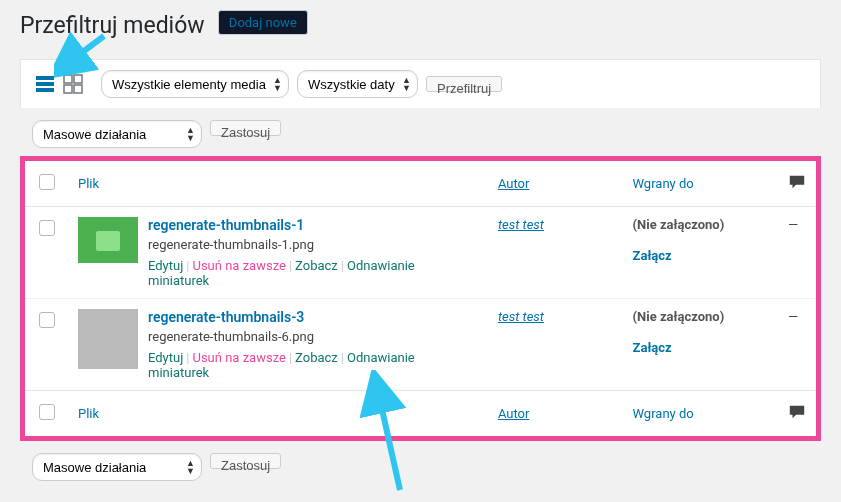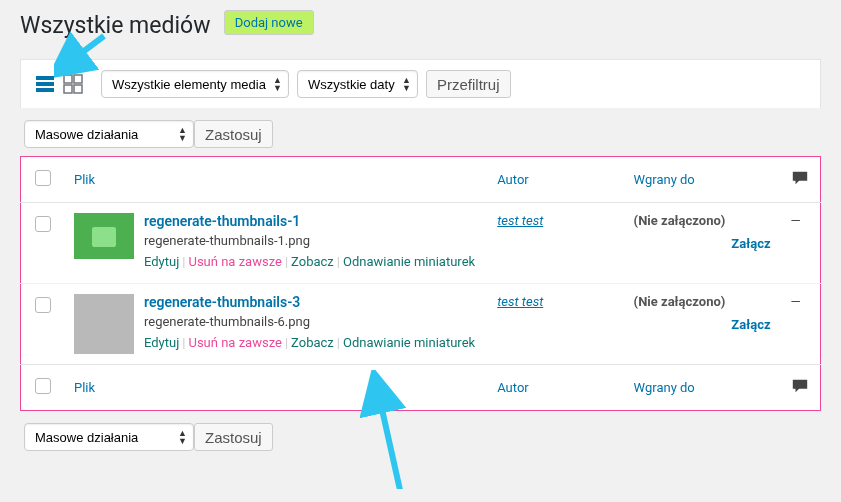--- a/index.html
+++ b/index.html
@@ -17,21 +17,21 @@
     font-size: 23px;
     font-weight: 400;
     margin: 2px 0 14px 0;
     display: inline-block;
     color: #23282d;
   }
   .add-new {
     display: inline-block;
     margin-left: 10px;
     padding: 4px 10px;
-    background: #bef264;
+    background: #0f172a;
     border: 1px solid #ccc;
     border-radius: 3px;
     color: #0073aa;
     font-size: 13px;
     cursor: pointer;
     vertical-align: 6px;
   }
   .filter-bar {
     border: 1px solid #e4e4e4;
     border-bottom: none;
@@ -51,21 +51,21 @@
   }
   .view-btn.active { color: #0073aa; }
   .select {
     appearance: none;
     border: 1px solid #ccc;
     box-shadow: inset 0 1px 2px rgba(0,0,0,.07);
     background: #fff;
     font-size: 13px;
     padding: 4px 22px 4px 10px;
     height: 28px;
-    border-radius: 4px;
+    border-radius: 10px;
     position: relative;
   }
   .select-wrap { position: relative; display: inline-block; }
   .select-wrap::after {
     content: "";
     position: absolute;
     right: 8px;
     top: 50%;
     transform: translateY(-50%);
     font-size: 10px;
@@ -78,49 +78,50 @@
   }
   .select-caret {
     position: absolute; right: 7px; top: 50%; transform: translateY(-50%);
     pointer-events: none;
     font-size: 9px; line-height: 8px; color: #333;
   }
   .button {
     border: 1px solid #ccc;
     background: #f7f7f7;
     padding: 4px 10px;
-    height: 28px;
+    height: 16px;
     border-radius: 3px;
-    font-size: 15px;
+    font-size: 13px;
     color: #555;
     cursor: pointer;
   }
   .bulk-row {
-    margin: 12px 0 8px 4px;
+    margin: 12px 0 8px 12px;
     display: flex;
+    gap: 8px;
   }
   table.media {
     width: 100%;
     border-collapse: collapse;
     background: #fff;
-    border: 1px solid #ec4899;
+    border: 5px solid #ec4899;
   }
   table.media thead th,
   table.media tfoot th {
     text-align: left;
     font-weight: 400;
     color: #0073aa;
     padding: 10px;
     border-bottom: 1px solid #e4e4e4;
     font-size: 13px;
   }
   table.media tfoot th { border-top: 1px solid #e4e4e4; border-bottom: none; }
   table.media thead th.cb, table.media tfoot th.cb { width: 30px; }
   table.media thead th.file, table.media tfoot th.file { width: 430px; }
-  table.media thead th.author, table.media tfoot th.author { width: 140px; }
+  table.media thead th.author, table.media tfoot th.author { width: 140px; text-decoration: underline; }
   table.media thead th.uploaded, table.media tfoot th.uploaded { width: 160px; }
   table.media thead th.comments, table.media tfoot th.comments { width: 40px; color: #444; }
   td { padding: 10px; vertical-align: top; border-bottom: 1px solid #f0f0f0; font-size: 13px; }
   tr:last-child td { border-bottom: none; }
   .thumb {
     width: 60px; height: 60px; display: inline-block; vertical-align: top;
   }
   .thumb-1 {
     background: #4caf50;
     position: relative;
@@ -137,21 +138,21 @@
   .file-cell { display:flex; gap:10px; }
   .file-info { flex:1; }
   .file-title { color:#0073aa; font-weight:600; font-size:14px; }
   .file-name { color:#444; margin-top:4px; }
   .row-actions { margin-top:6px; color:#ccc; }
   .row-actions a { color:#0f766e; text-decoration:none; }
   .row-actions a.danger { color:#ec4899; }
   .row-actions .sep { color:#ccc; padding:0 3px; }
   .author-link { color:#0073aa;font-style:italic; }
   .uploaded-cell { color:#555;font-weight:bold; }
-  .uploaded-cell a { color:#0073aa; text-decoration:none; display:block; margin-top:8px;text-align:right; }
+  .uploaded-cell a { color:#0073aa; text-decoration:none; display:block; margin-top:16px; }
   .dash { color:#444; }
   input[type=checkbox] {
     width:16px; height:16px;
     border:1px solid #b4b9be;
     border-radius:3px;
     appearance:none;
     background:#fff;
   }
   
   .arrow1 {
@@ -161,21 +162,21 @@
     position:absolute; left:360px; top:370px; pointer-events:none;
   }
   .comment-icon { fill:#444; }
 </style>
 </head>
 <body>
 
 
 
 
-<h1>Wszystkie mediów</h1>
+<h1>Przefiltruj mediów</h1>
 <span class="add-new">Dodaj nowe</span>
 
 
 <div class="filter-bar">
   <div class="view-toggle">
     <span class="view-btn active">
       <svg width="20" height="20" viewBox="0 0 20 20">
           <rect x="1" y="2" width="18" height="4" fill="currentColor"></rect>
           <rect x="1" y="8" width="18" height="4" fill="currentColor"></rect>
           <rect x="1" y="14" width="18" height="4" fill="currentColor"></rect>

